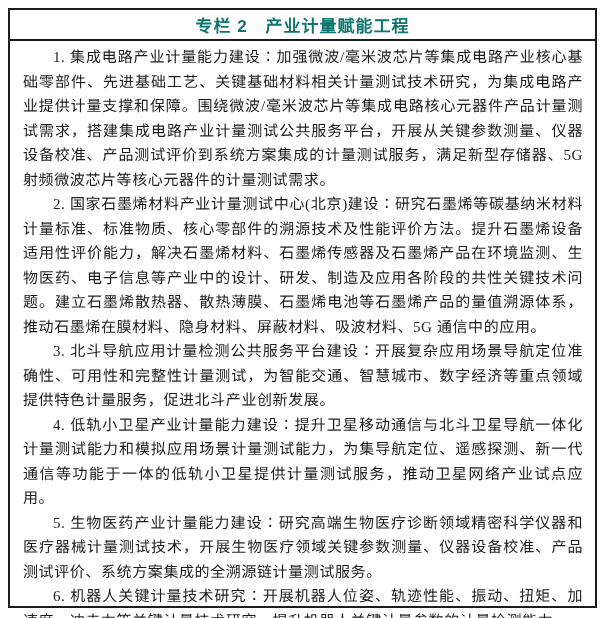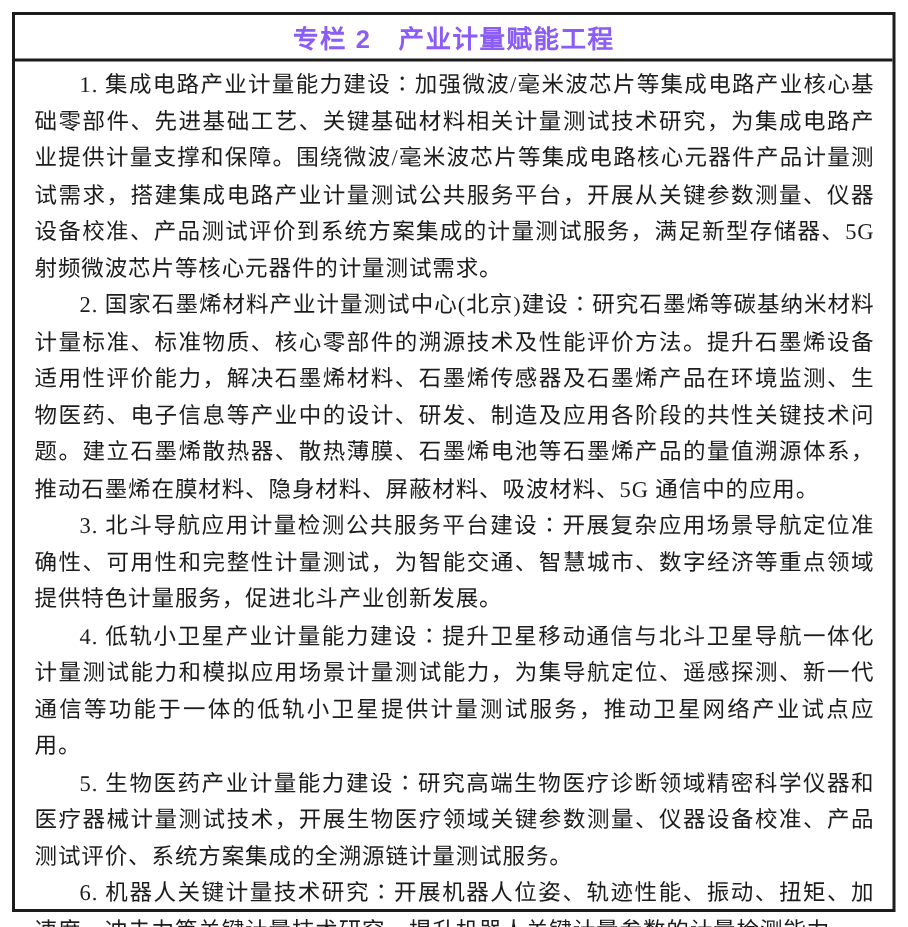--- a/index.html
+++ b/index.html
@@ -31,21 +31,21 @@
     align-items: center;
     justify-content: center;
     box-sizing: border-box;
   }
   .title-text {
     font-family: "Liberation Sans", "DejaVu Sans", sans-serif;
     font-weight: bold;
     font-size: 17px;
     letter-spacing: 1px;
     white-space: pre;
-    color: #8b5cf6;
+    color: #0f766e;
   }
   .column-body {
     padding: 4px 12px 0 13px;
     font-size: 15px;
     line-height: 24.5px;
     text-align: justify;
     text-justify: inter-character;
   }
   .column-body p {
     margin: 0;

